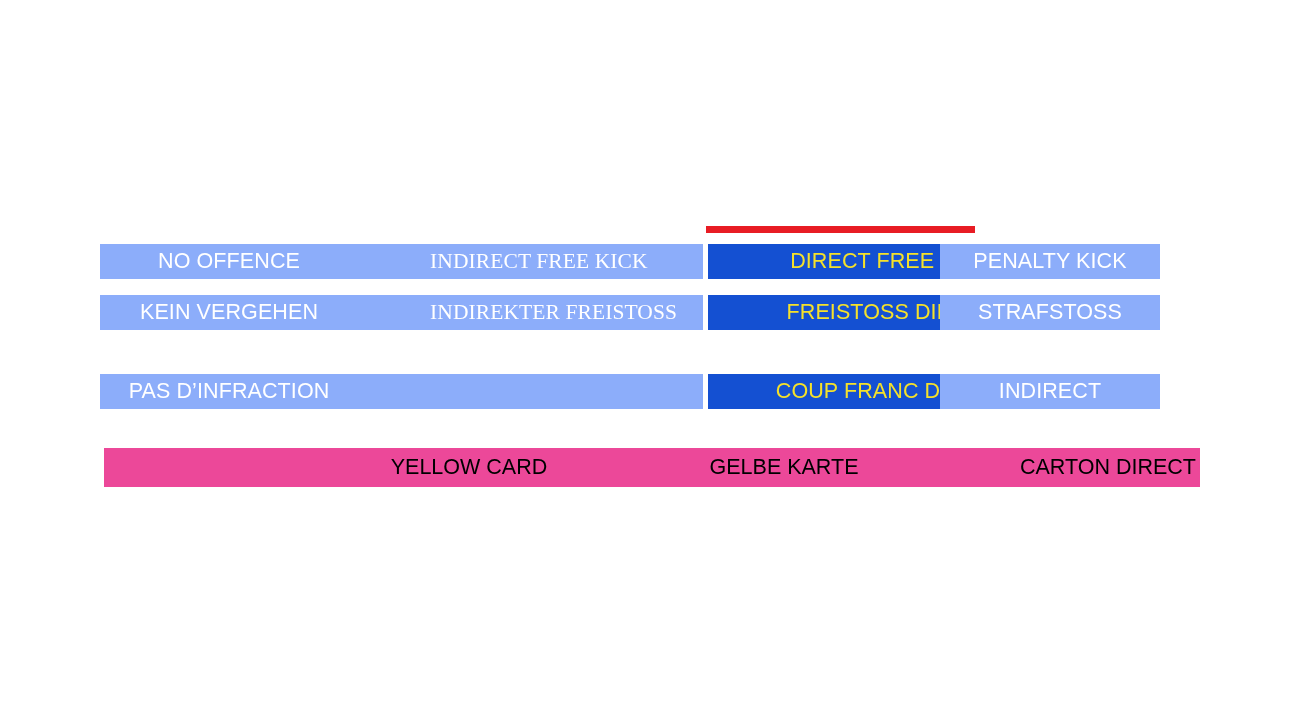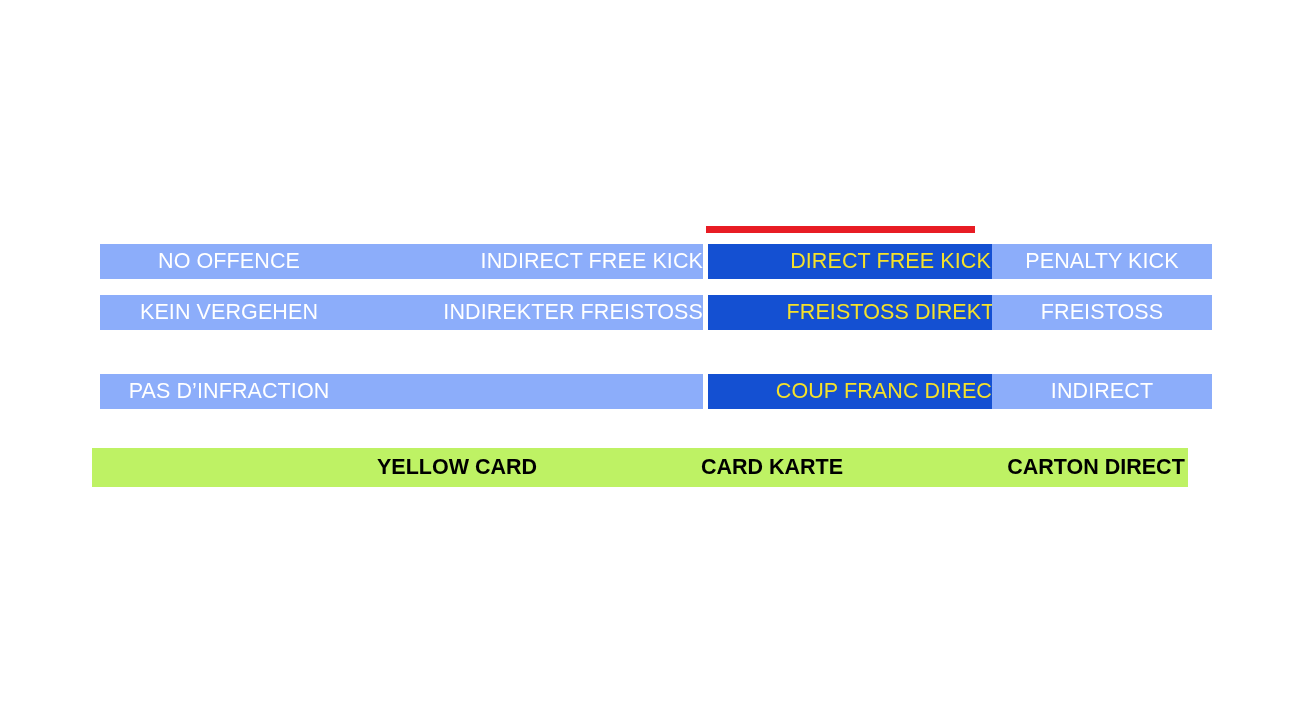--- a/index.html
+++ b/index.html
@@ -65,56 +65,56 @@
   .cell.slot-a .lbl-1 {
     position: absolute;
     left: 0px;
     width: 258px;
     text-align: center;
   }
   .cell.slot-a .lbl-2 {
     position: absolute;
     left: 330px;
     width: 273px;
-    text-align: right;
+    text-align: left;
+    font-family: Liberation Serif, serif;
   }
 
   .cell.slot-b {
     left: 608px;
     width: 365px;
     background: #1450d2;
     color: #f5e12a;
   }
 
   .cell.slot-c {
-    left: 892px;
+    left: 840px;
     width: 220px;
     background: #8cadfa;
     color: #ffffff;
   }
 
   
   .red-marker {
     position: absolute;
     left: 706px;
     top: 226px;
     width: 269px;
     height: 7px;
     background: #e81c24;
   }
 
   
   .card-bar {
     position: absolute;
-    left: 92px;
+    left: 104px;
     top: 448px;
     width: 1096px;
     height: 39px;
-    background: #bef264;
-    font-weight: bold;
+    background: #ec4899;
   }
   .card-bar .card-lbl {
     position: absolute;
     top: 0;
     height: 39px;
     display: flex;
     align-items: center;
     justify-content: center;
     color: #000000;
     font-size: 21.5px;
@@ -142,32 +142,32 @@
       <div class="cell slot-b">DIRECT FREE KICK</div>
       <div class="cell slot-c">PENALTY KICK</div>
     </div>
 
     <div class="ladder-row">
       <div class="cell slot-a">
         <span class="lbl-1">KEIN VERGEHEN</span>
         <span class="lbl-2">INDIREKTER FREISTOSS</span>
       </div>
       <div class="cell slot-b">FREISTOSS DIREKT</div>
-      <div class="cell slot-c">FREISTOSS</div>
+      <div class="cell slot-c">STRAFSTOSS</div>
     </div>
 
     <div class="ladder-row">
       <div class="cell slot-a">
         <span class="lbl-1">PAS D’INFRACTION</span>
       </div>
       <div class="cell slot-b">COUP FRANC DIRECT</div>
       <div class="cell slot-c">INDIRECT</div>
     </div>
 
   </div>
 
   <div class="card-bar">
     <span class="card-lbl c1">YELLOW CARD</span>
-    <span class="card-lbl c2">CARD KARTE</span>
+    <span class="card-lbl c2">GELBE KARTE</span>
     <span class="card-lbl c3">CARTON DIRECT</span>
   </div>
 
 </div>
 
 </body></html>

